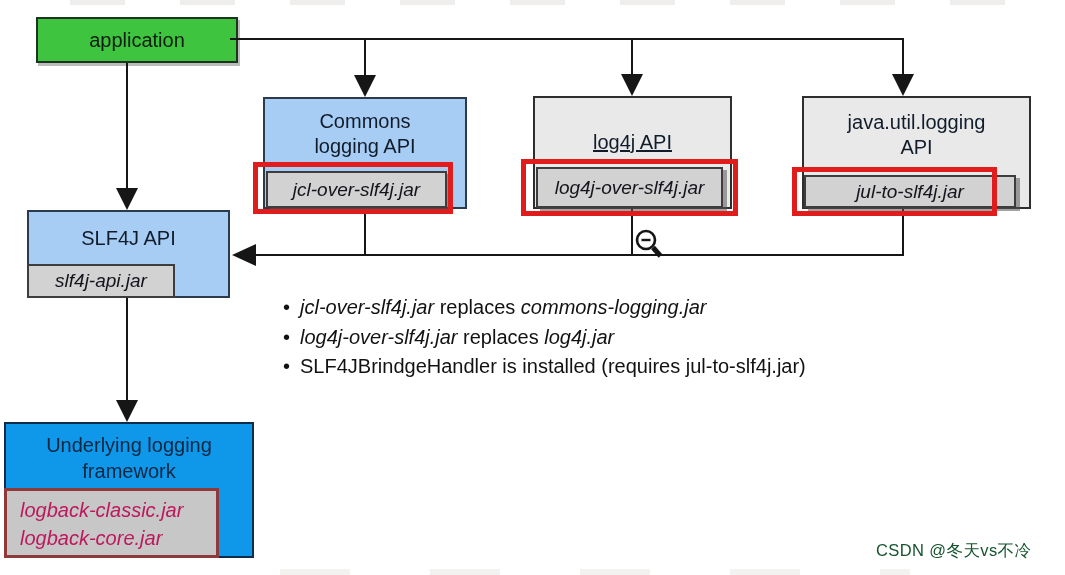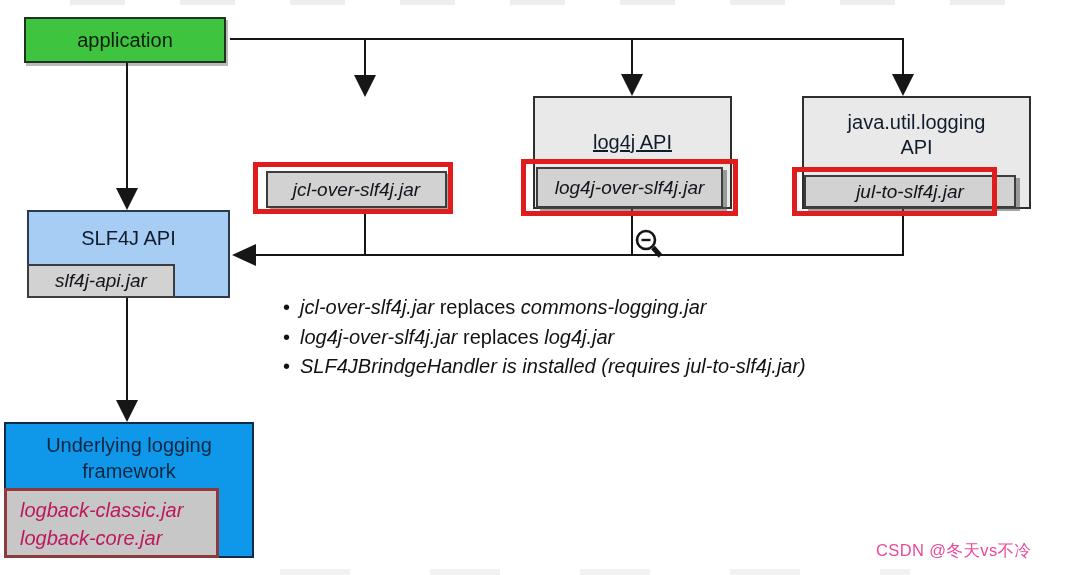--- a/index.html
+++ b/index.html
@@ -44,21 +44,21 @@
   
   .logback{
     position:absolute;box-sizing:border-box;background:var(--logback-fill,#c7c7c7);
     border:3px solid var(--logback-border,#8f3a3a);
     font-style:italic;font-size:20px;line-height:28px;color:#be185d;
     padding:5px 0 0 13px;z-index:4;
   }
   
   .watermark{
     position:absolute;left:876px;top:540px;font-size:16.5px;letter-spacing:.4px;
-    color:#ec4899;z-index:3;white-space:nowrap;
+    color:#14532d;z-index:3;white-space:nowrap;
   }
   
   .edge-smudge{position:absolute;opacity:.16;pointer-events:none;}
   .smudge-top{left:70px;top:0;width:950px;height:5px;
     background:repeating-linear-gradient(90deg,#9a948e 0 55px,transparent 55px 110px);}
   .smudge-bottom{left:280px;top:569px;width:630px;height:6px;opacity:.14;
     background:repeating-linear-gradient(90deg,#a8a090 0 70px,transparent 70px 150px);}
   .zoom-cursor{position:absolute;left:628px;top:224px;z-index:7;}
 </style>
 </head>
@@ -82,24 +82,28 @@
 
   <div class="line" style="left:364px;top:209px;width:2px;height:46px;"></div>
   <div class="line" style="left:631px;top:209px;width:2px;height:46px;"></div>
   <div class="line" style="left:902px;top:209px;width:2px;height:47px;"></div>
   <div class="line" style="left:244px;top:254px;width:660px;height:2px;"></div>
   <div class="arrow-left" style="left:232px;top:244px;"></div>
 
   <div class="line" style="left:126px;top:297px;width:2px;height:104px;"></div>
   <div class="arrow-down" style="left:116px;top:400px;"></div>
 
-  <div class="node fill-green" style="left:24px;top:17px;width:202px;height:46px;">
+  <div class="node fill-green" style="left:36px;top:17px;width:202px;height:46px;">
     <div class="title" style="top:9px;color:#0d1c0d;">application</div>
   </div>
 
+  <div class="node fill-blue" style="left:263px;top:97px;width:204px;height:112px;">
+    <div class="title" style="top:10px;">Commons</div>
+    <div class="title" style="top:35px;">logging API</div>
+  </div>
   <div class="jar shadowed" style="left:266px;top:171px;width:181px;height:37px;line-height:33px;z-index:5;">jcl-over-slf4j.jar</div>
   <div class="hl" style="left:253px;top:162px;width:200px;height:52px;"></div>
 
   <div class="node fill-gray" style="left:533px;top:96px;width:199px;height:113px;">
     <div class="title" style="top:32px;text-decoration:underline;">log4j API</div>
   </div>
   <div class="jar shadowed" style="left:536px;top:167px;width:187px;height:41px;line-height:37px;z-index:5;">log4j-over-slf4j.jar</div>
   <div class="hl" style="left:521px;top:159px;width:217px;height:57px;"></div>
 
   <div class="node fill-gray" style="left:802px;top:96px;width:229px;height:113px;">
@@ -120,21 +124,21 @@
   </div>
   <div class="logback" style="left:4px;top:488px;width:215px;height:70px;">
     <div>logback-classic.jar</div>
     <div>logback-core.jar</div>
   </div>
 
   <div id="notes">
     <ul>
         <li><span style="font-style: italic;">jcl-over-slf4j.jar</span><span style="font-style: normal;"> replaces </span><span style="font-style: italic;">commons-logging.jar</span></li>
         <li><span style="font-style: italic;">log4j-over-slf4j.jar</span><span style="font-style: normal;"> replaces </span><span style="font-style: italic;">log4j.jar</span></li>
-        <li><span style="font-style: italic; margin-top: 42px;">SLF4JBrindgeHandler is installed (requires jul-to-slf4j.jar)</span></li>
+        <li><span style=" margin-top: 42px;">SLF4JBrindgeHandler is installed (requires jul-to-slf4j.jar)</span></li>
       </ul>
   </div>
 
   <svg class="zoom-cursor" width="44" height="44" viewBox="0 0 44 44">
     <circle cx="18" cy="16" r="9" fill="rgba(255,255,255,0.85)" stroke="#151515" stroke-width="2.6"></circle>
     <line x1="13.5" y1="16" x2="22.5" y2="16" stroke="#151515" stroke-width="2.4"></line>
     <line x1="25" y1="23.5" x2="32.5" y2="32" stroke="#151515" stroke-width="5" stroke-linecap="butt"></line>
   </svg>
 
   <div class="watermark">CSDN @冬天vs不冷</div>

